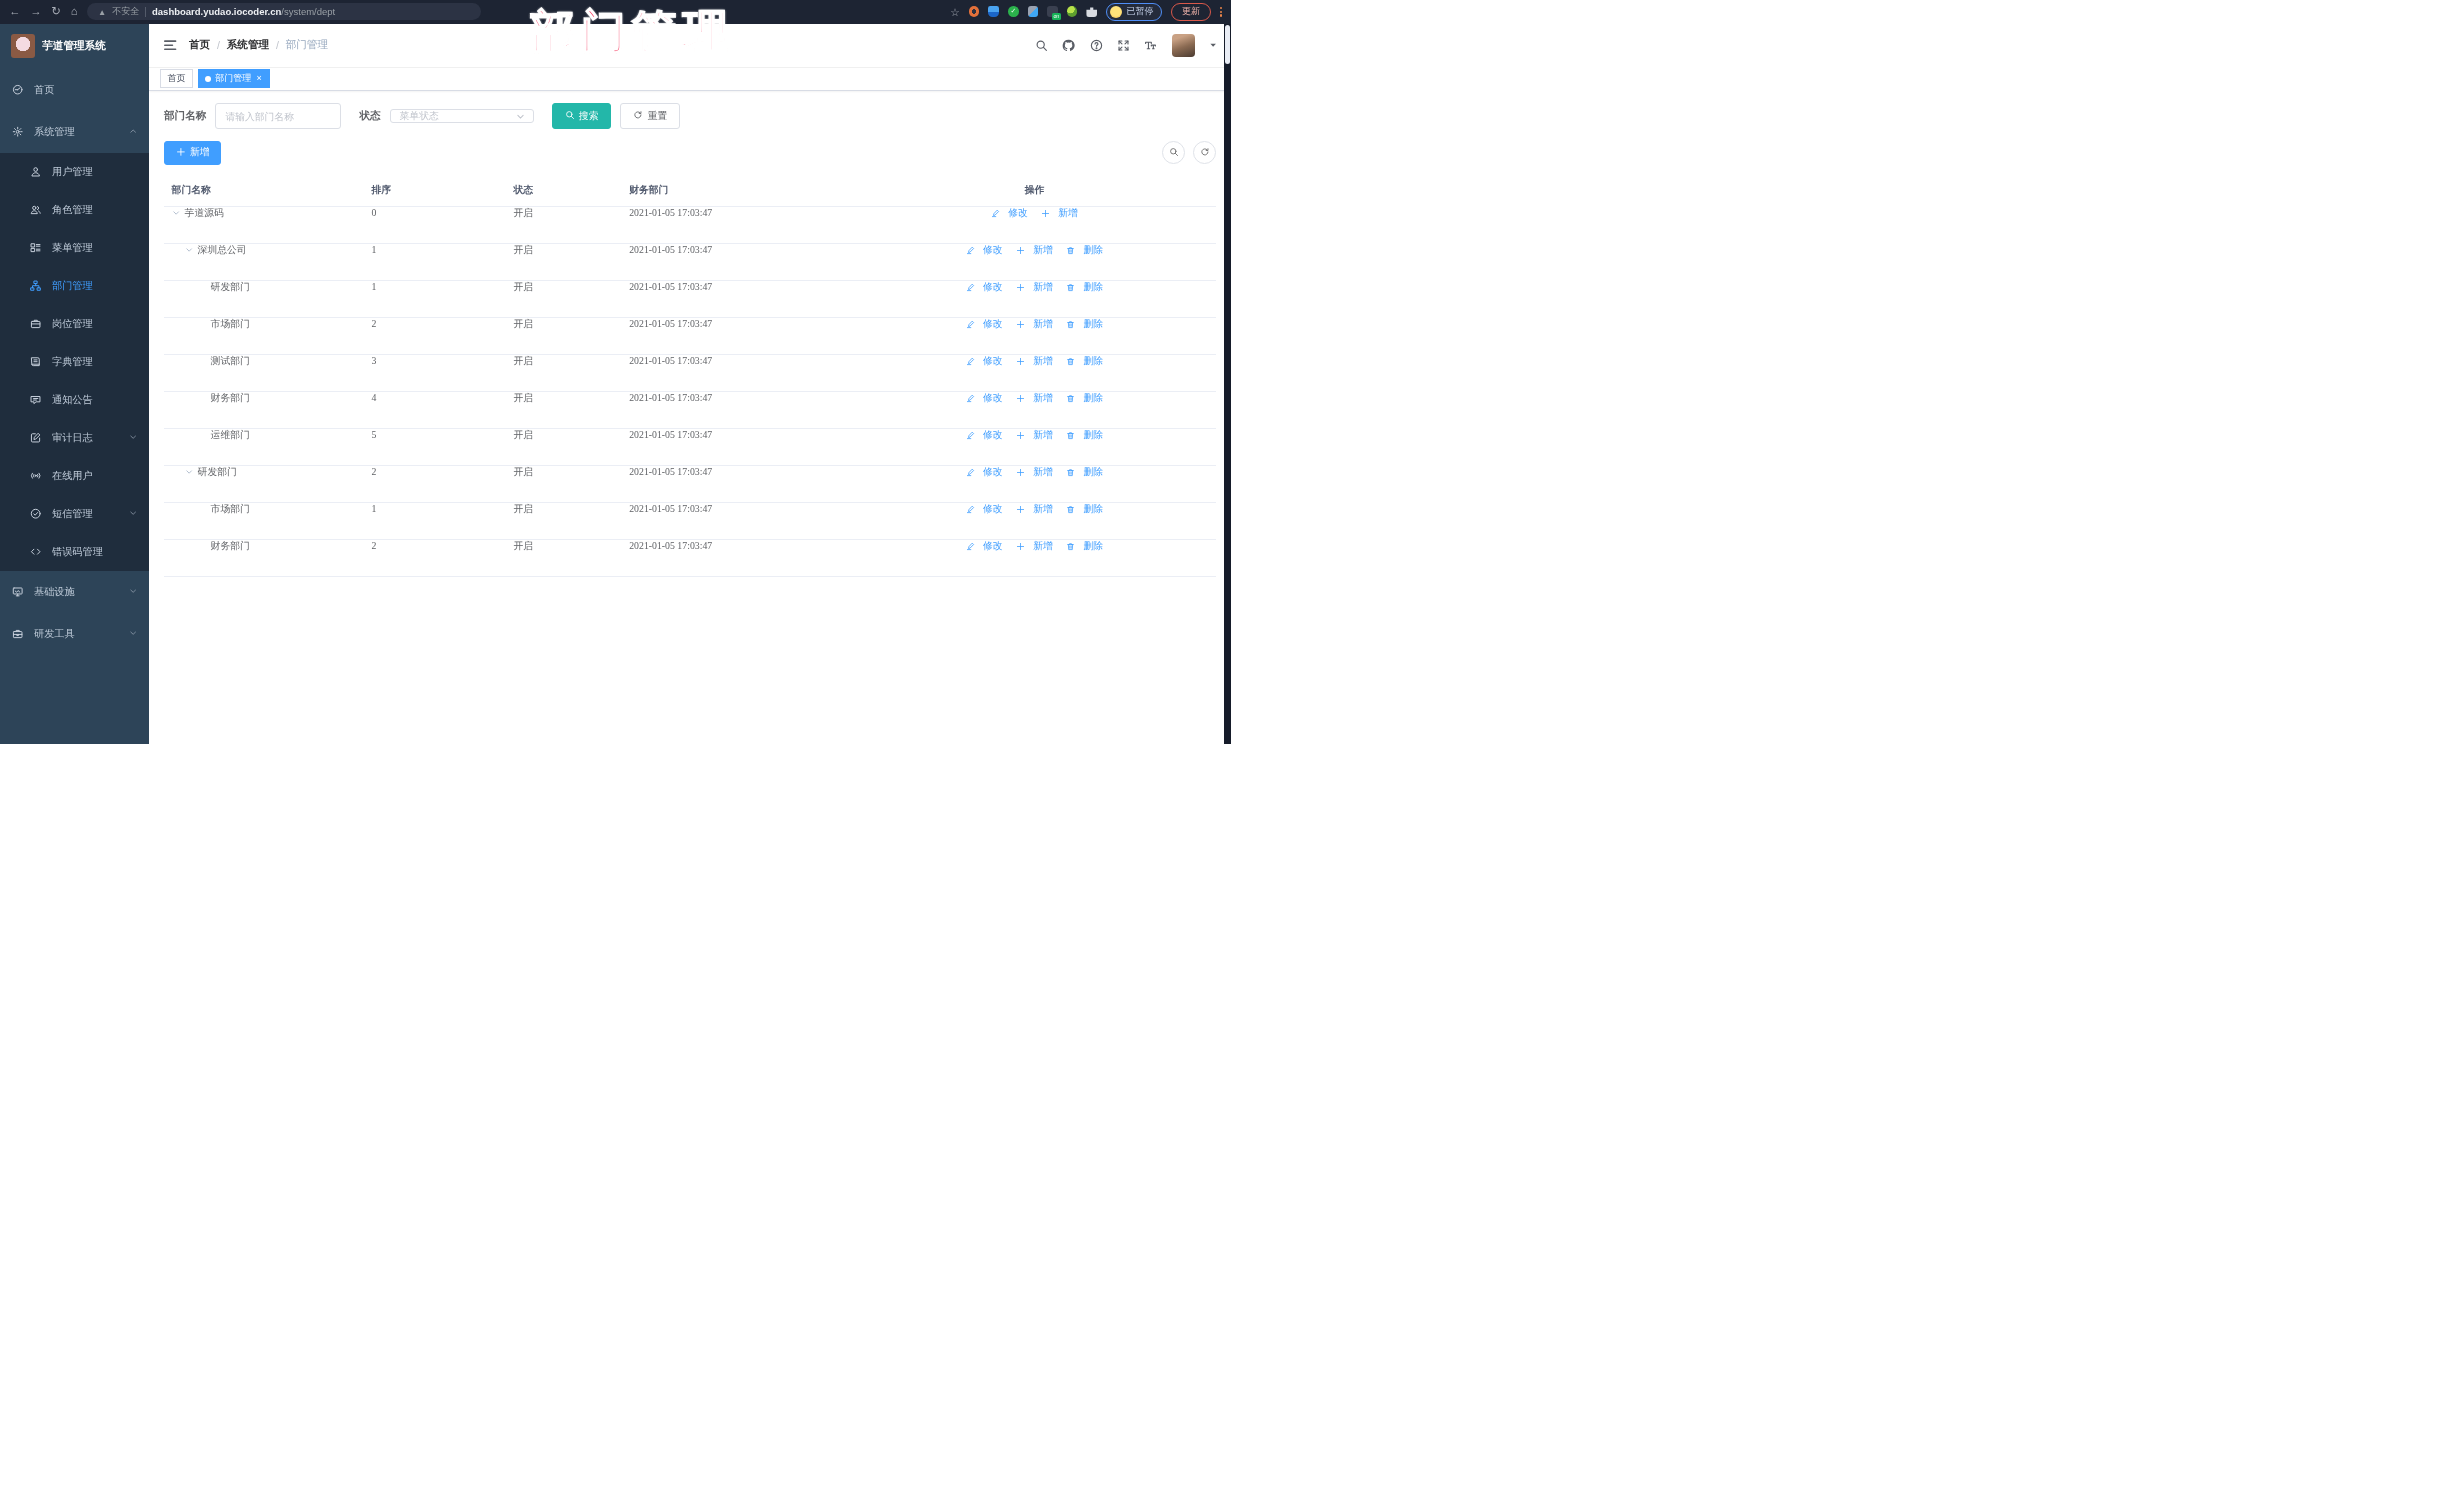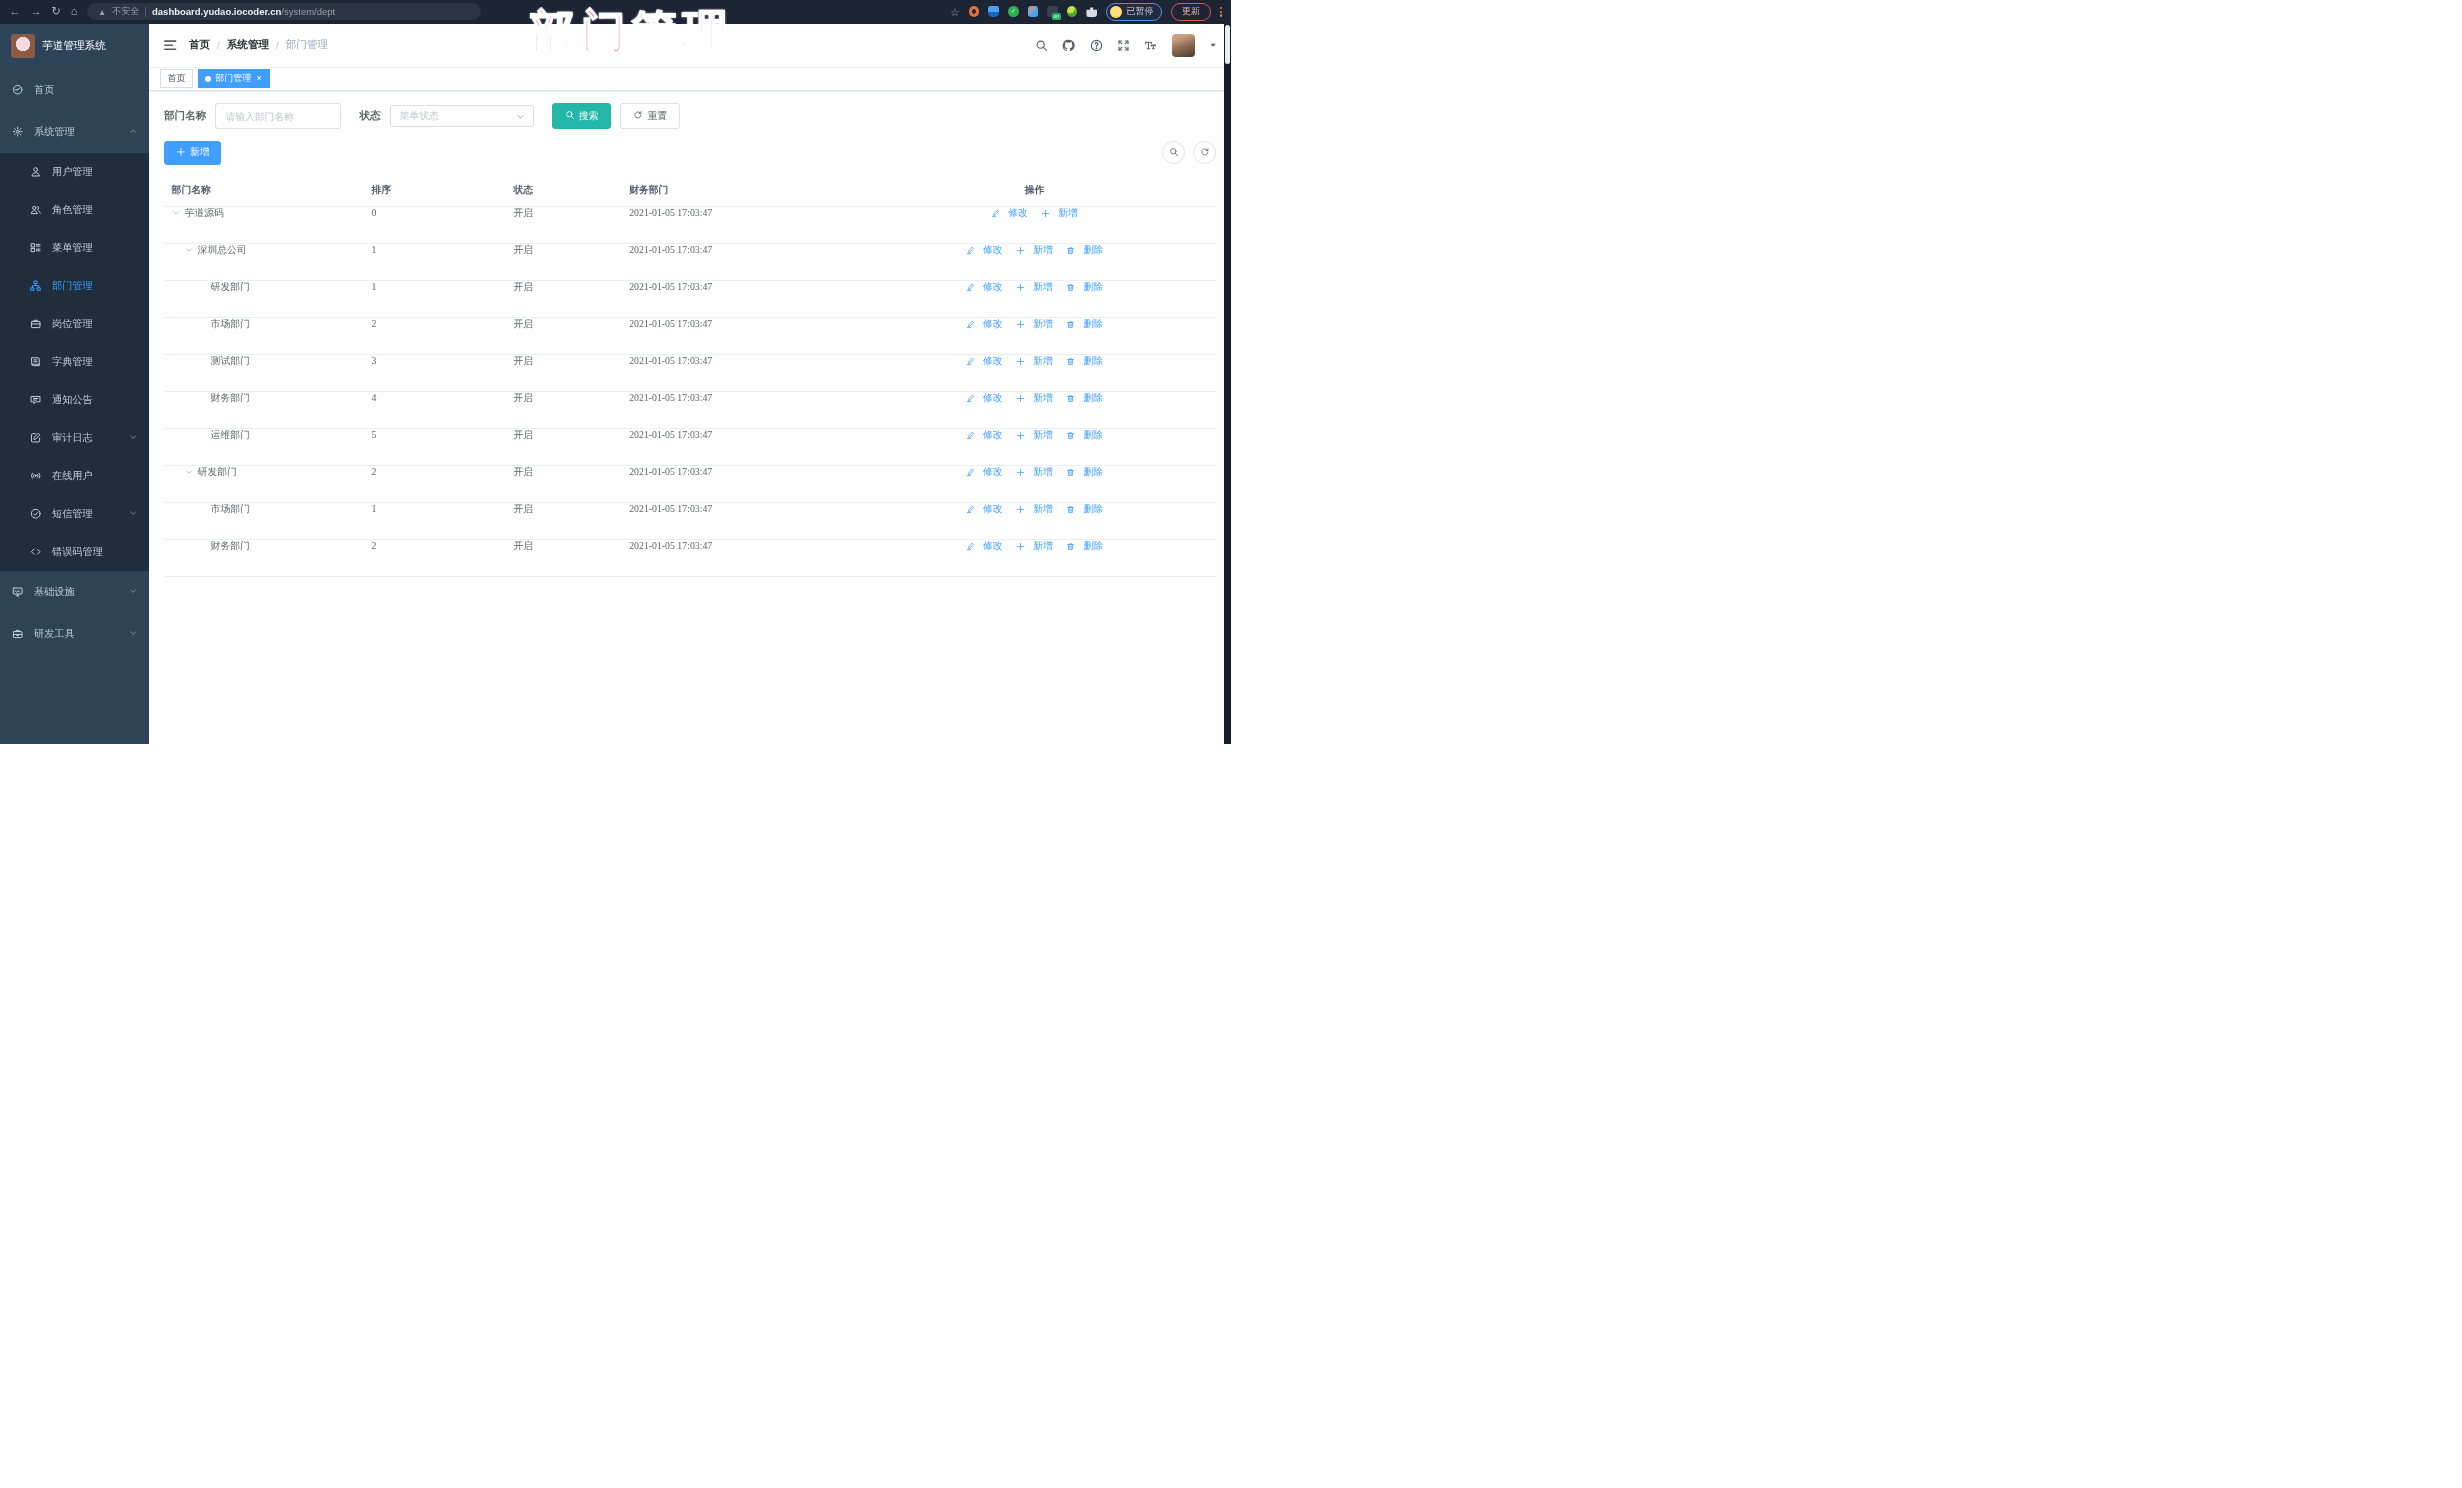--- a/index.html
+++ b/index.html
@@ -42,21 +42,21 @@
   .kebab i { width:2.3px; height:2.3px; border-radius:50%; background:#e8834a; }
 
   
   .app { position:absolute; top:23.5px; left:0; right:0; bottom:0; display:flex; }
 
   
   .sidebar { width:149px; background:#2d4458; color:#bfcbd9; flex-shrink:0; display:flex; flex-direction:column; }
   .logo-row { height:45px; display:flex; align-items:center; gap:7.6px; padding:0 10.6px; }
   .logo-img { width:24px; height:24px; border-radius:3px; flex-shrink:0;
     background:radial-gradient(circle at 50% 42%, #f4dbe2 38%, #8a5a44 40%); }
-  .logo-title { color:#fff; font-size:10.6px; font-weight:400; white-space:nowrap; }
+  .logo-title { color:#fff; font-size:10.6px; font-weight:700; white-space:nowrap; }
   .menu { flex:1; overflow:hidden; }
   .mi { display:flex; align-items:center; gap:10.6px; font-size:10.2px; cursor:pointer; padding:0 12px; }
   .mi.lvl1 { height:42px; }
   .mi.lvl2 { height:38px; background:#1f2d3d; padding-left:30px; }
   .mi .ic { width:11.4px; height:11.4px; flex-shrink:0; display:inline-flex; color:#c6cfdb; }
   .mi .ic svg { width:11.4px; height:11.4px; }
   .mi .lbl { flex:1; white-space:nowrap; }
   .mi .chev { color:#9aa6b5; display:inline-flex; }
   .mi .chev svg { width:8.3px; height:8.3px; }
   .mi.active { color:#409EFF; }
@@ -86,21 +86,21 @@
   .tag .dot { width:6px; height:6px; border-radius:50%; background:#fff; }
   .tag .close { font-size:9px; line-height:1; margin-left:1.5px; }
 
   
   .content { flex:1; padding:12px 15px; position:relative; }
   .search-row { display:flex; align-items:center; gap:9px; }
   .f-label { font-size:10.6px; color:#606266; font-weight:700; }
   .inp { width:126px; height:26px; border:0.8px solid #dcdfe6; border-radius:3px; padding:0 9px;
     font-size:9.8px; color:#606266; outline:none; font-family:inherit; }
   .inp::placeholder { color:#c0c4cc; }
-  .sel { width:144px; height:22px; border:0.8px solid #dcdfe6; border-radius:3px; padding:0 7.6px 0 9px;
+  .sel { width:144px; height:14px; border:0.8px solid #dcdfe6; border-radius:3px; padding:0 7.6px 0 9px;
     display:flex; align-items:center; justify-content:space-between; cursor:pointer; }
   .sel .ph { font-size:9.8px; color:#c0c4cc; }
   .sel .sarrow { color:#c0c4cc; display:inline-flex; }
   .gap-l { margin-left:9px; }
   .btn { height:26px; border-radius:3px; border:0.8px solid transparent; font-size:9.8px; cursor:pointer;
     display:inline-flex; align-items:center; gap:4.5px; padding:0 12px; font-family:inherit; }
   .btn svg { width:9.8px; height:9.8px; }
   .btn-search { background:#23b7a9; border-color:#23b7a9; color:#fff; }
   .btn-reset { background:#fff; border-color:#dcdfe6; color:#606266; }
   .toolbar-row { margin-top:12px; display:flex; align-items:center; }

